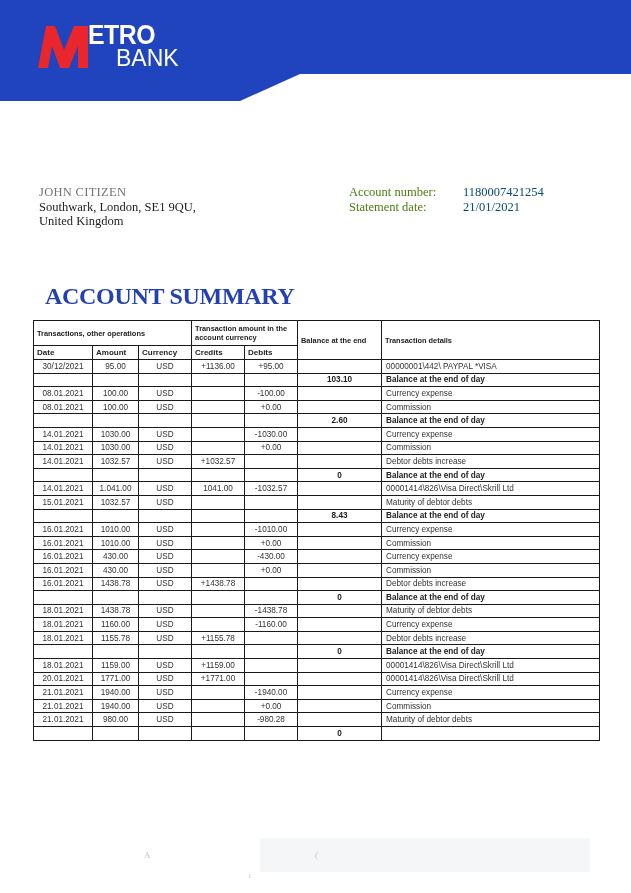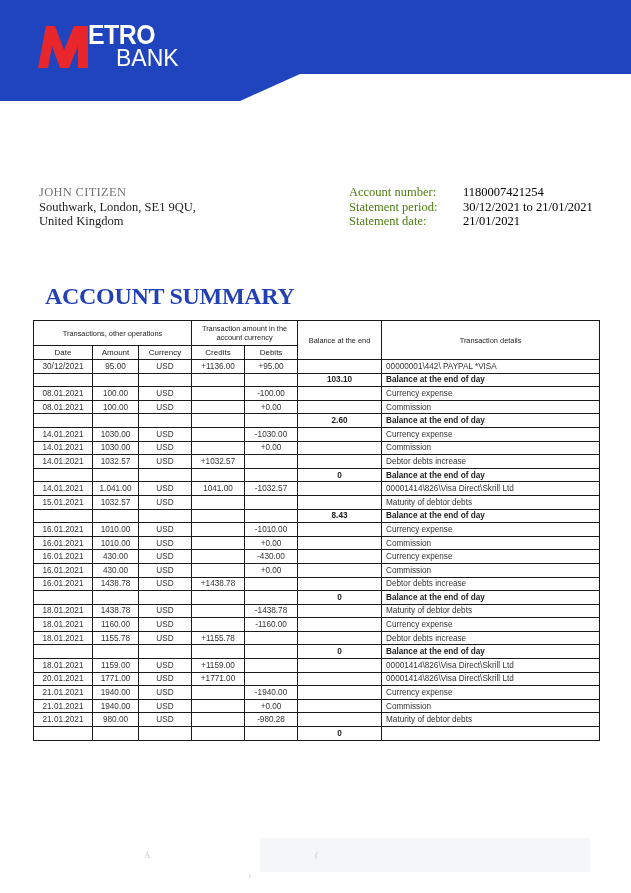--- a/index.html
+++ b/index.html
@@ -24,32 +24,32 @@
     }
 
     .address { position: absolute; left: 39px; top: 185px;
       font-family: "Liberation Serif", serif; font-size: 12.5px; line-height: 14.6px; color: #222; }
     .address .name { color: #737373; letter-spacing: 0.3px; }
 
     .acct-info { position: absolute; left: 349px; top: 185px;
       font-family: "Liberation Serif", serif; font-size: 12.5px; line-height: 14.6px; }
     .acct-info .row { display: flex; }
     .acct-info .lbl { width: 114px; color: #4d7c0f; }
-    .acct-info .val { color: #000000; }
+    .acct-info .val { color: #0c4a6e; }
 
     .title { position: absolute; left: 45px; top: 283px;
       font-family: Liberation Serif, serif; font-weight: bold; font-size: 24px;
       color: #2341b3; letter-spacing: -0.3px; }
 
     table.summary { position: absolute; left: 33px; top: 320px; width: 566px;
       border-collapse: collapse; font-family: "Liberation Sans", sans-serif;
       font-size: 8.2px; color: #333; table-layout: fixed; }
     table.summary td, table.summary th { border: 1px solid #1a1a1a; height: 13.6px;
       padding: 0 3px; white-space: nowrap; overflow: hidden; }
-    table.summary th { font-weight: normal; color: #222; font-size: 7.4px; text-align: center; }
+    table.summary th { font-weight: bold; color: #222; font-size: 7.4px; text-align: left; }
     table.summary .h1 th { height: 25px; line-height: 9px; }
     table.summary .h2 th { height: 14px; font-size: 8px; }
     table.summary td.c { text-align: center; }
     table.summary td.bal { text-align: center; font-weight: bold; color: #222; }
     table.summary td.det { text-align: left; padding-left: 4px; }
     table.summary tr.eod td.det { font-weight: bold; color: #222; }
     table.summary td.date { text-align: center; }
 
     .footer { position: absolute; left: 140px; top: 848px; width: 460px; height: 40px; }
     .footer .faint { position: absolute; color: #c8c8c8; font-family: "Liberation Serif", serif; font-size: 9px; }
@@ -75,24 +75,20 @@
 <div class="address">
   <div class="name">JOHN CITIZEN</div>
   <div>Southwark, London, SE1 9QU,</div>
   <div>United Kingdom</div>
 </div>
 
 <div class="acct-info">
   <div class="row">
     <span class="lbl">Account number:</span>
     <span class="val">1180007421254</span>
-  </div>
-  <div class="row">
-    <span class="lbl">Statement period:</span>
-    <span class="val">30/12/2021 to 21/01/2021</span>
   </div>
   <div class="row">
     <span class="lbl">Statement date:</span>
     <span class="val">21/01/2021</span>
   </div>
 </div>
 
 <div class="title">ACCOUNT SUMMARY</div>
 
 <table class="summary">

